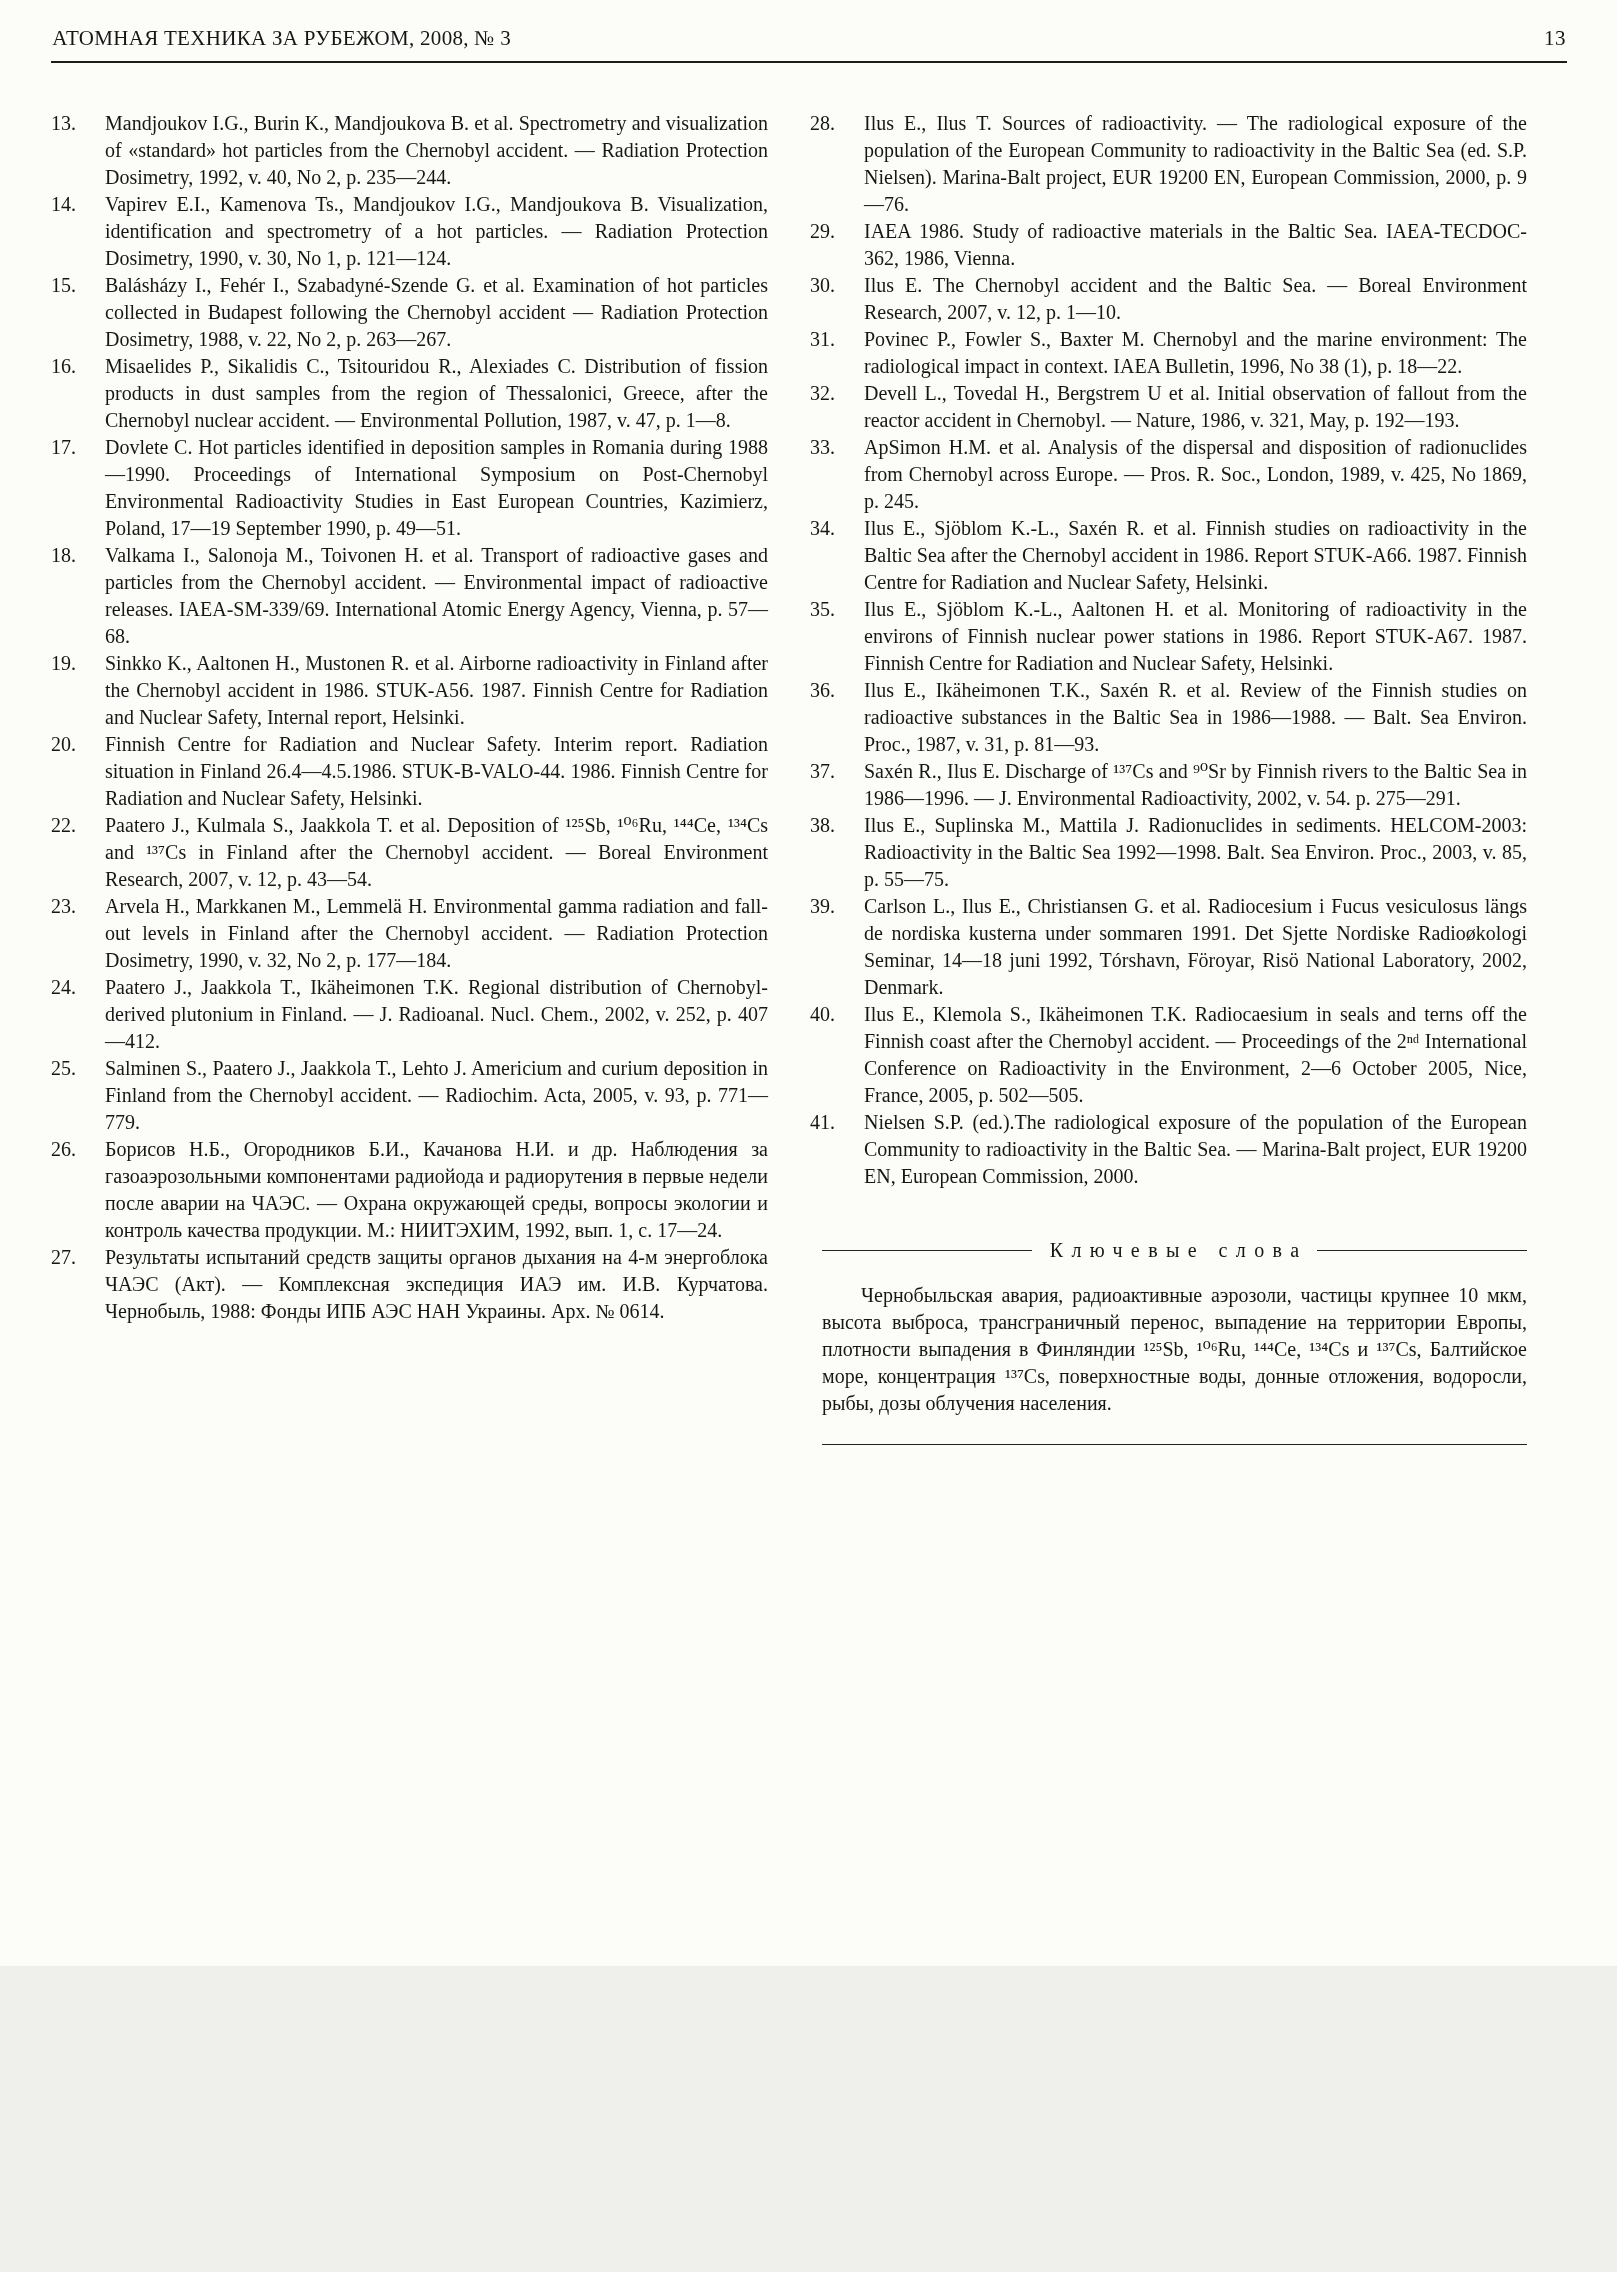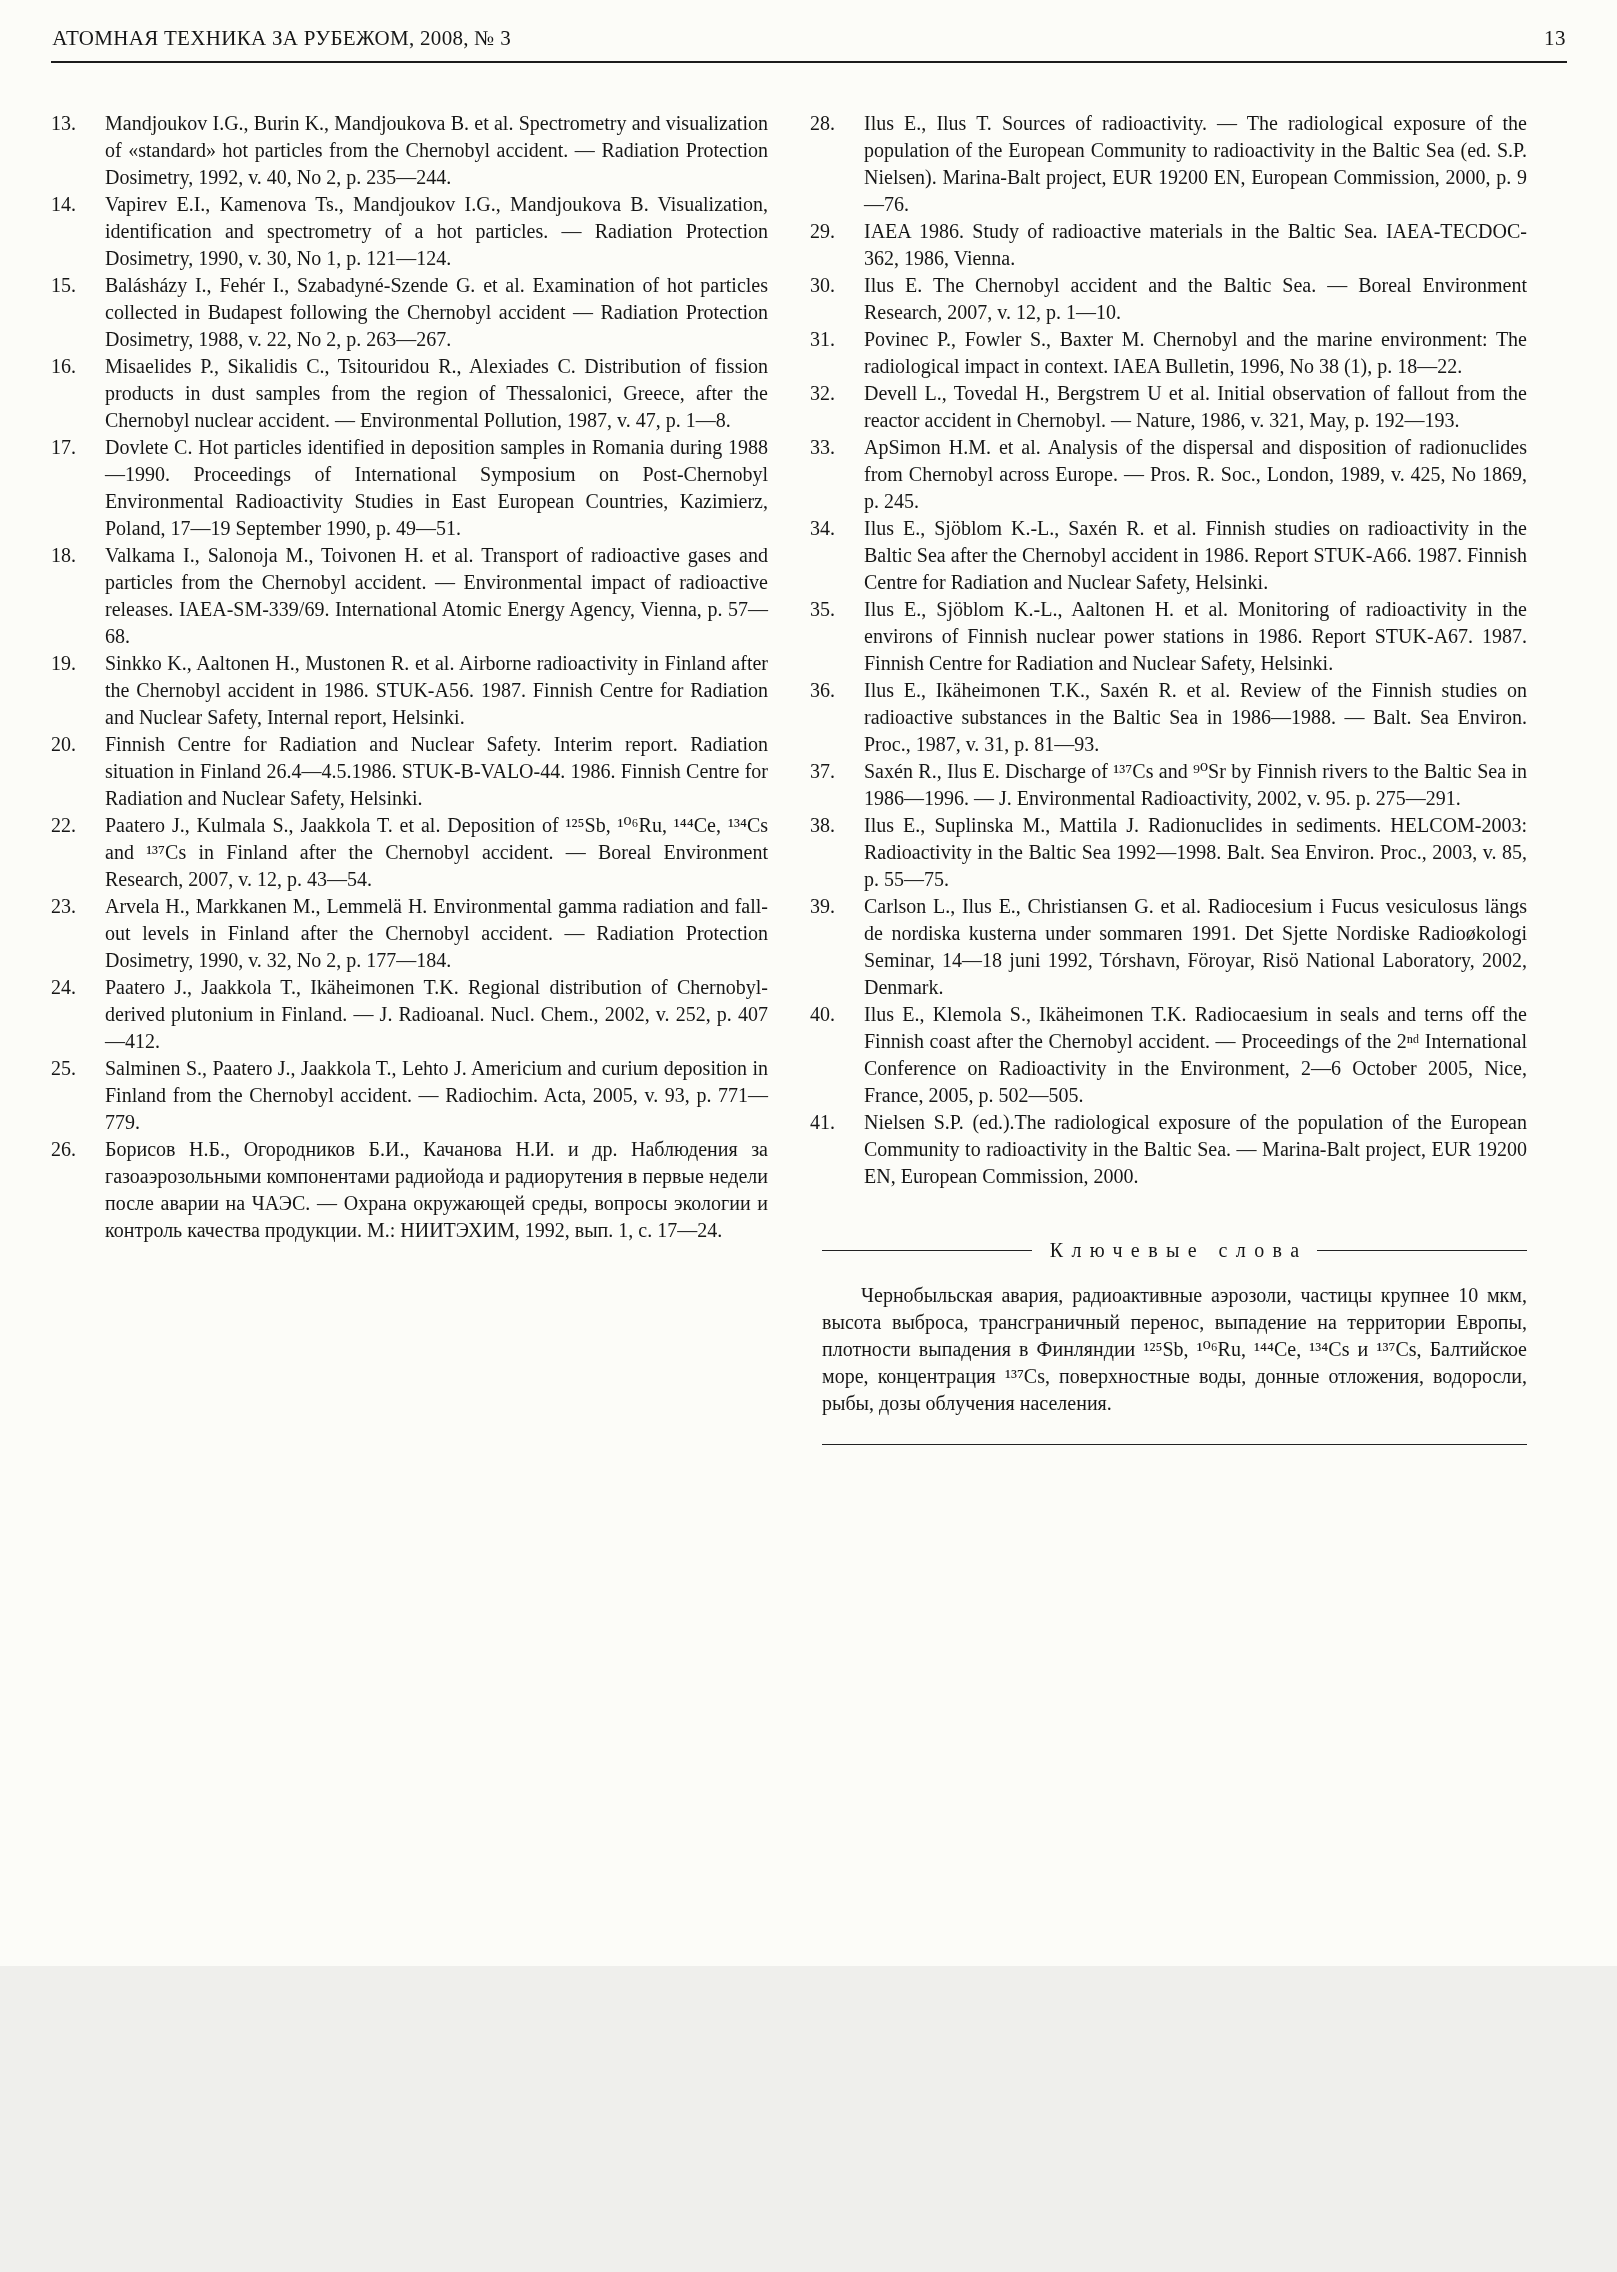--- a/index.html
+++ b/index.html
@@ -138,20 +138,24 @@
           <span class="ref-text">Paatero J., Jaakkola T., Ikäheimonen T.K. Regional distribution of Chernobyl-derived plutonium in Finland. — J. Radioanal. Nucl. Chem., 2002, v. 252, p. 407—412.</span>
         </div>
         <div class="ref">
           <span class="ref-num">25.</span>
           <span class="ref-text">Salminen S., Paatero J., Jaakkola T., Lehto J. Americium and curium deposition in Finland from the Chernobyl accident. — Radiochim. Acta, 2005, v. 93, p. 771—779.</span>
         </div>
         <div class="ref">
           <span class="ref-num">26.</span>
           <span class="ref-text">Борисов Н.Б., Огородников Б.И., Качанова Н.И. и др. Наблюдения за газоаэрозольными компонентами радиойода и радиорутения в первые недели после аварии на ЧАЭС. — Охрана окружающей среды, вопросы экологии и контроль качества продукции. М.: НИИТЭХИМ, 1992, вып. 1, с. 17—24.</span>
         </div>
+        <div class="ref">
+          <span class="ref-num">27.</span>
+          <span class="ref-text">Результаты испытаний средств защиты органов дыхания на 4-м энергоблока ЧАЭС (Акт). — Комплексная экспедиция ИАЭ им. И.В. Курчатова. Чернобыль, 1988: Фонды ИПБ АЭС НАН Украины. Арх. № 0614.</span>
+        </div>
     </section>
 
     <section class="col">
       <div class="ref">
           <span class="ref-num">28.</span>
           <span class="ref-text">Ilus E., Ilus T. Sources of radioactivity. — The radiological exposure of the population of the European Community to radioactivity in the Baltic Sea (ed. S.P. Nielsen). Marina-Balt project, EUR 19200 EN, European Commission, 2000, p. 9—76.</span>
         </div>
         <div class="ref">
           <span class="ref-num">29.</span>
           <span class="ref-text">IAEA 1986. Study of radioactive materials in the Baltic Sea. IAEA-TECDOC-362, 1986, Vienna.</span>
@@ -179,21 +183,21 @@
         <div class="ref">
           <span class="ref-num">35.</span>
           <span class="ref-text">Ilus E., Sjöblom K.-L., Aaltonen H. et al. Monitoring of radioactivity in the environs of Finnish nuclear power stations in 1986. Report STUK-A67. 1987. Finnish Centre for Radiation and Nuclear Safety, Helsinki.</span>
         </div>
         <div class="ref">
           <span class="ref-num">36.</span>
           <span class="ref-text">Ilus E., Ikäheimonen T.K., Saxén R. et al. Review of the Finnish studies on radioactive substances in the Baltic Sea in 1986—1988. — Balt. Sea Environ. Proc., 1987, v. 31, p. 81—93.</span>
         </div>
         <div class="ref">
           <span class="ref-num">37.</span>
-          <span class="ref-text">Saxén R., Ilus E. Discharge of ¹³⁷Cs and ⁹⁰Sr by Finnish rivers to the Baltic Sea in 1986—1996. — J. Environmental Radioactivity, 2002, v. 95. p. 275—291.</span>
+          <span class="ref-text">Saxén R., Ilus E. Discharge of ¹³⁷Cs and ⁹⁰Sr by Finnish rivers to the Baltic Sea in 1986—1996. — J. Environmental Radioactivity, 2002, v. 54. p. 275—291.</span>
         </div>
         <div class="ref">
           <span class="ref-num">38.</span>
           <span class="ref-text">Ilus E., Suplinska M., Mattila J. Radionuclides in sediments. HELCOM-2003: Radioactivity in the Baltic Sea 1992—1998. Balt. Sea Environ. Proc., 2003, v. 85, p. 55—75.</span>
         </div>
         <div class="ref">
           <span class="ref-num">39.</span>
           <span class="ref-text">Carlson L., Ilus E., Christiansen G. et al. Radiocesium i Fucus vesiculosus längs de nordiska kusterna under sommaren 1991. Det Sjette Nordiske Radioøkologi Seminar, 14—18 juni 1992, Tórshavn, Föroyar, Risö National Laboratory, 2002, Denmark.</span>
         </div>
         <div class="ref">

